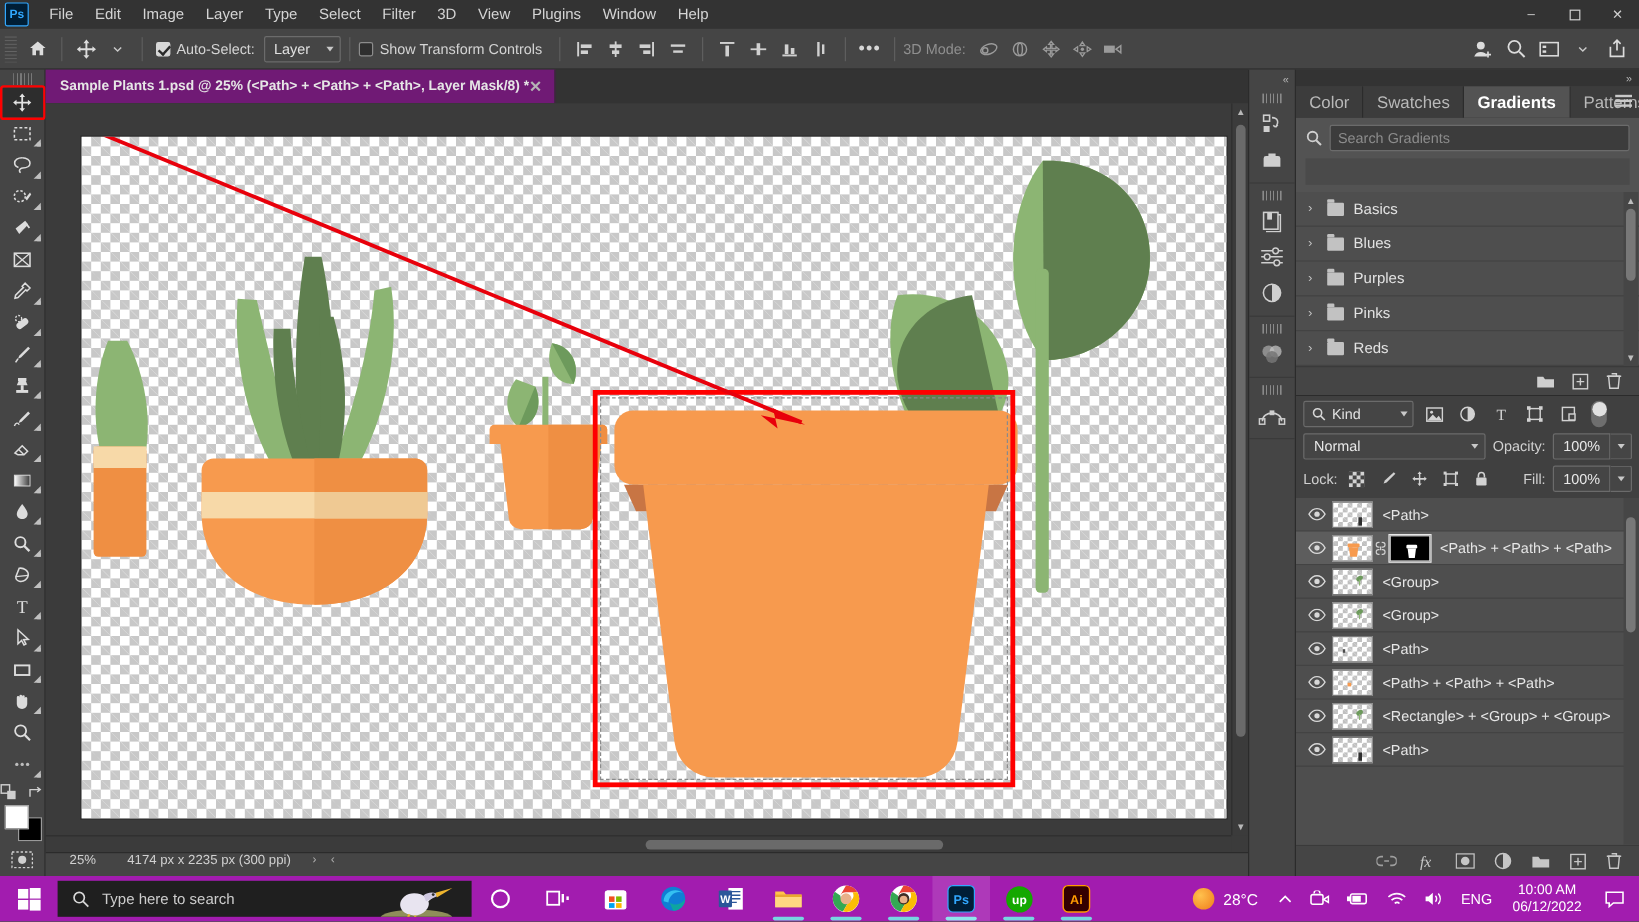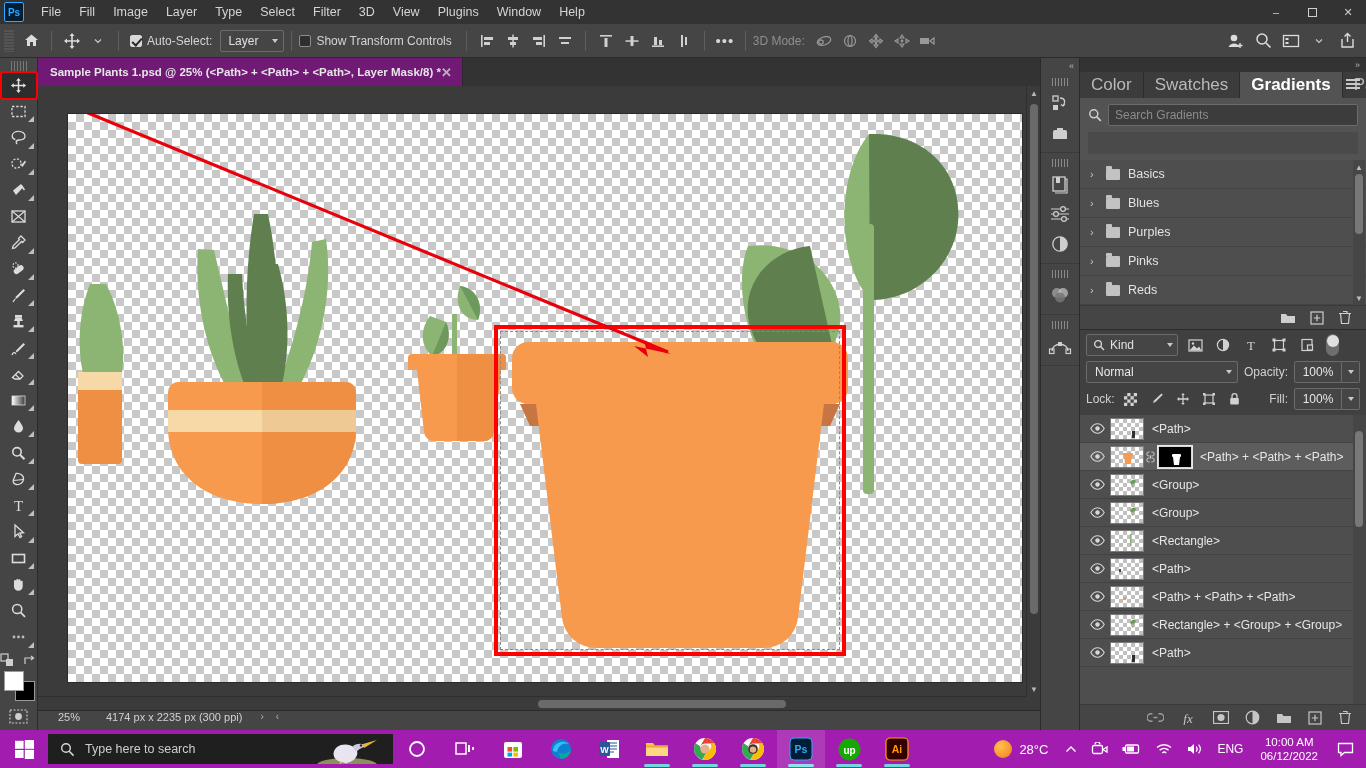--- a/index.html
+++ b/index.html
@@ -190,21 +190,21 @@
     background: #454545; display: flex; flex-direction: column;
   }
   .panel-collapse {
     height: 14px; display: flex; align-items: center; justify-content: flex-end;
     padding-right: 6px; color: #b5b5b5; font-size: 9px; background: #333;
   }
   .tabrow {
     height: 26px; background: #333333; display: flex; align-items: stretch; position: relative;
   }
   .ptab {
-    padding: 0 11px; display: flex; align-items: center; font-size: 17px;
+    padding: 0 11px; display: flex; align-items: center; font-size: 14px;
     color: #b9b9b9; background: #3c3c3c; border-right: 1px solid #2b2b2b;
   }
   .ptab.active { background: #535353; color: #ffffff; font-weight: bold; }
   .pmenu { position: absolute; right: 6px; top: 7px; }
   .hamb { width: 14px; height: 2px; background: #c9c9c9; box-shadow: 0 4px 0 #c9c9c9, 0 8px 0 #c9c9c9; }
 
   .gradients-panel { background: #535353; border-bottom: 1px solid #2b2b2b; }
   .search-row { display: flex; align-items: center; padding: 6px 8px; gap: 6px; }
   .search-box {
     flex: 1; height: 22px; background: #3c3c3c; border: 1px solid #6b6b6b;
@@ -343,21 +343,21 @@
 </style>
 </head>
 <body>
 
 <div class="app">
 
   <div class="menubar">
     <div class="ps-logo">Ps</div>
     <div id="menu-items" style="display:flex;">
         <div class="menu-item">File</div>
-        <div class="menu-item">Fill</div>
+        <div class="menu-item">Edit</div>
         <div class="menu-item">Image</div>
         <div class="menu-item">Layer</div>
         <div class="menu-item">Type</div>
         <div class="menu-item">Select</div>
         <div class="menu-item">Filter</div>
         <div class="menu-item">3D</div>
         <div class="menu-item">View</div>
         <div class="menu-item">Plugins</div>
         <div class="menu-item">Window</div>
         <div class="menu-item">Help</div>
@@ -1093,32 +1093,20 @@
               <span class="layer-name">&lt;Group&gt;</span>
             </div>
             <div class="layer-row">
               <span class="eye">
                 <svg width="15" height="11" viewBox="0 0 15 11">
                   <path d="M7.5 0.8 C11.5 0.8 14.2 5.5 14.2 5.5 C14.2 5.5 11.5 10.2 7.5 10.2 C3.5 10.2 0.8 5.5 0.8 5.5 C0.8 5.5 3.5 0.8 7.5 0.8 Z" fill="none" stroke="#d8d8d8" stroke-width="1.1"></path>
                   <circle cx="7.5" cy="5.5" r="2.2" fill="#d8d8d8"></circle>
                 </svg>
               </span>
               <span class="thumb-box"><svg width="34" height="22" viewBox="0 0 34 22">
-                  <rect x="19" y="3" width="1.6" height="12" fill="#8cb573"></rect>
-                </svg></span>
-              <span class="layer-name">&lt;Rectangle&gt;</span>
-            </div>
-            <div class="layer-row">
-              <span class="eye">
-                <svg width="15" height="11" viewBox="0 0 15 11">
-                  <path d="M7.5 0.8 C11.5 0.8 14.2 5.5 14.2 5.5 C14.2 5.5 11.5 10.2 7.5 10.2 C3.5 10.2 0.8 5.5 0.8 5.5 C0.8 5.5 3.5 0.8 7.5 0.8 Z" fill="none" stroke="#d8d8d8" stroke-width="1.1"></path>
-                  <circle cx="7.5" cy="5.5" r="2.2" fill="#d8d8d8"></circle>
-                </svg>
-              </span>
-              <span class="thumb-box"><svg width="34" height="22" viewBox="0 0 34 22">
                   <rect x="8" y="10" width="2" height="3" fill="#4a4a4a"></rect>
                 </svg></span>
               <span class="layer-name">&lt;Path&gt;</span>
             </div>
             <div class="layer-row">
               <span class="eye">
                 <svg width="15" height="11" viewBox="0 0 15 11">
                   <path d="M7.5 0.8 C11.5 0.8 14.2 5.5 14.2 5.5 C14.2 5.5 11.5 10.2 7.5 10.2 C3.5 10.2 0.8 5.5 0.8 5.5 C0.8 5.5 3.5 0.8 7.5 0.8 Z" fill="none" stroke="#d8d8d8" stroke-width="1.1"></path>
                   <circle cx="7.5" cy="5.5" r="2.2" fill="#d8d8d8"></circle>
                 </svg>

